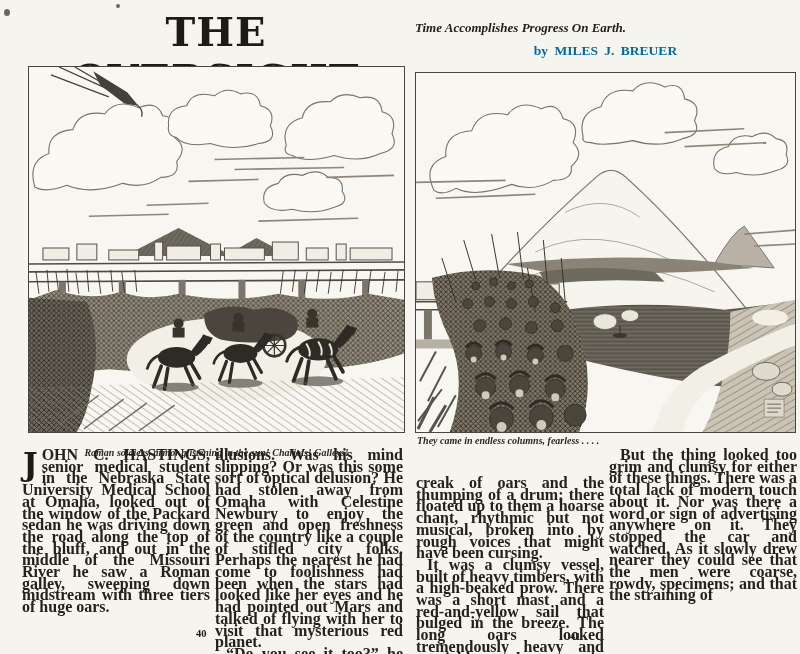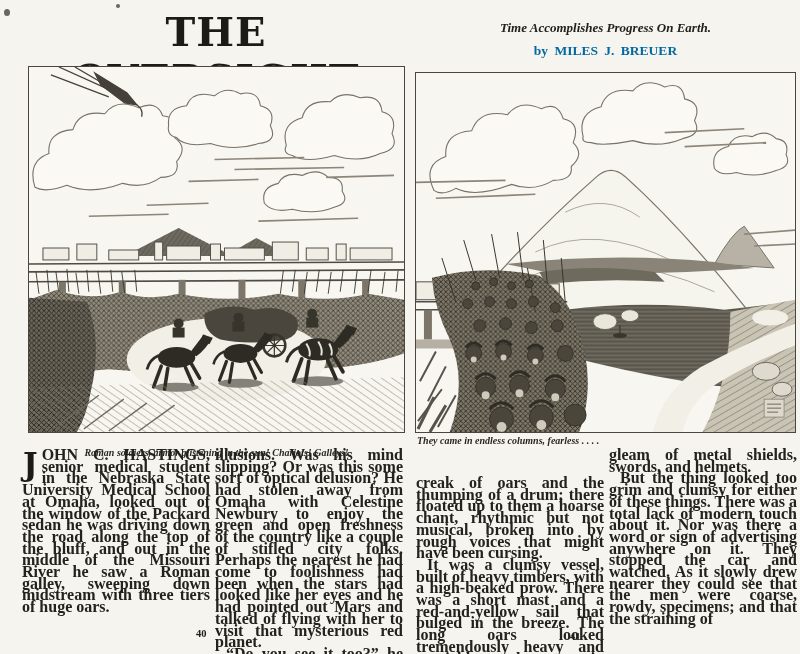--- a/index.html
+++ b/index.html
@@ -16,21 +16,21 @@
     left:25px; top:8px; width:382px;
     text-align:center;
     font-family:"DejaVu Serif", serif;
     font-weight:bold;
     font-size:40px;
     letter-spacing:1px;
     color:#1d1b16;
   }
   .tagline {
     left:415px; top:20px; width:381px;
-    text-align:center;
+    text-align:left;
     font-style:italic;
     font-weight:bold;
     font-size:13px;
     color:#23211c;
   }
   .byline {
     left:415px; top:43px; width:381px;
     text-align:center;
     font-weight:bold;
     font-size:13.5px;
@@ -395,20 +395,19 @@
       </div>
   </div>
   <div class="col new-page">
     <div>
         <p class="para flush">creak of oars and the thumping of a drum; there floated up to them a hoarse chant, rhythmic but not musical, broken into by rough voices that might have been cursing.</p>
         <p class="para">It was a clumsy vessel, built of heavy timbers, with a high-beaked prow. There was a short mast and a red-and-yellow sail that bulged in the breeze. The long oars looked tremendously heavy and unwieldy, and swung in long, slow strokes, swirling up the muddy water and throwing up a yellow bow-wave. The decks were crowded with men, from whom came the</p>
       </div>
   </div>
   <div class="col">
     <div>
-        <p class="para flush">gleam of metal shields, swords, and helmets.</p>
         <p class="para">But the thing looked too grim and clumsy for either of these things. There was a total lack of modern touch about it. Nor was there a word or sign of advertising anywhere on it. They stopped the car and watched. As it slowly drew nearer they could see that the men were coarse, rowdy, specimens; and that the straining of</p>
       </div>
   </div>
 </div>
 
 <div class="abs page-num page-num-left">40</div>
 <div class="abs page-num page-num-right">41</div>
 
 </body></html>

